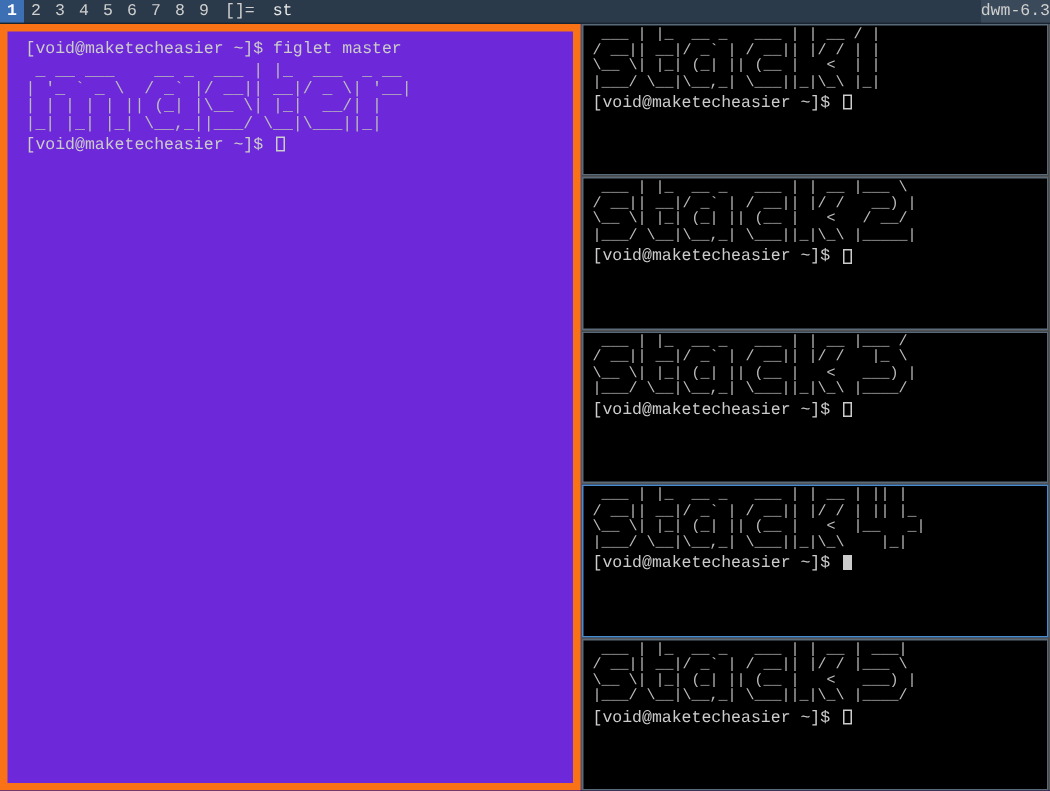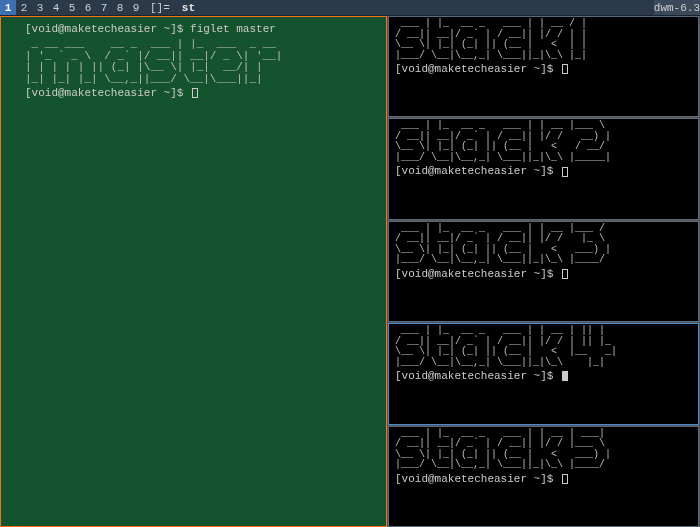--- a/index.html
+++ b/index.html
@@ -23,34 +23,34 @@
     }
     .tags { display: flex; height: 100%; }
     .tag {
       width: 16px;
       text-align: center;
       color: #cfcfcf;
       padding: 0 2px;
     }
     .tag.active { background: #3d6fb4; color: #fff; font-weight: bold; }
     .layout { padding: 0 6px; color: #cfcfcf; }
-    .title { padding: 0 6px; color: #e8e8e8; font-weight: bold; }
+    .title { padding: 0 6px; color: #e8e8e8; font-weight: normal; }
     .spacer { flex: 1; }
     .wmname { background: #3a4a5a; padding: 0 0; height: 100%; display: flex; align-items: center; }
     .workarea {
       display: flex;
       height: 511px;
       gap: 1px;
       background: #555;
     }
     .master {
       width: 387px;
-      background: #14532d;
-      border: 1px solid #f97316;
-      padding: 4px 24px;
+      background: #6d28d9;
+      border: 5px solid #f97316;
+      padding: 4px 12px;
       color: #ccc;
     }
     .stackcol {
       width: 311px;
       display: flex;
       flex-direction: column;
       gap: 1px;
       background: #555;
     }
     .stackwin {

